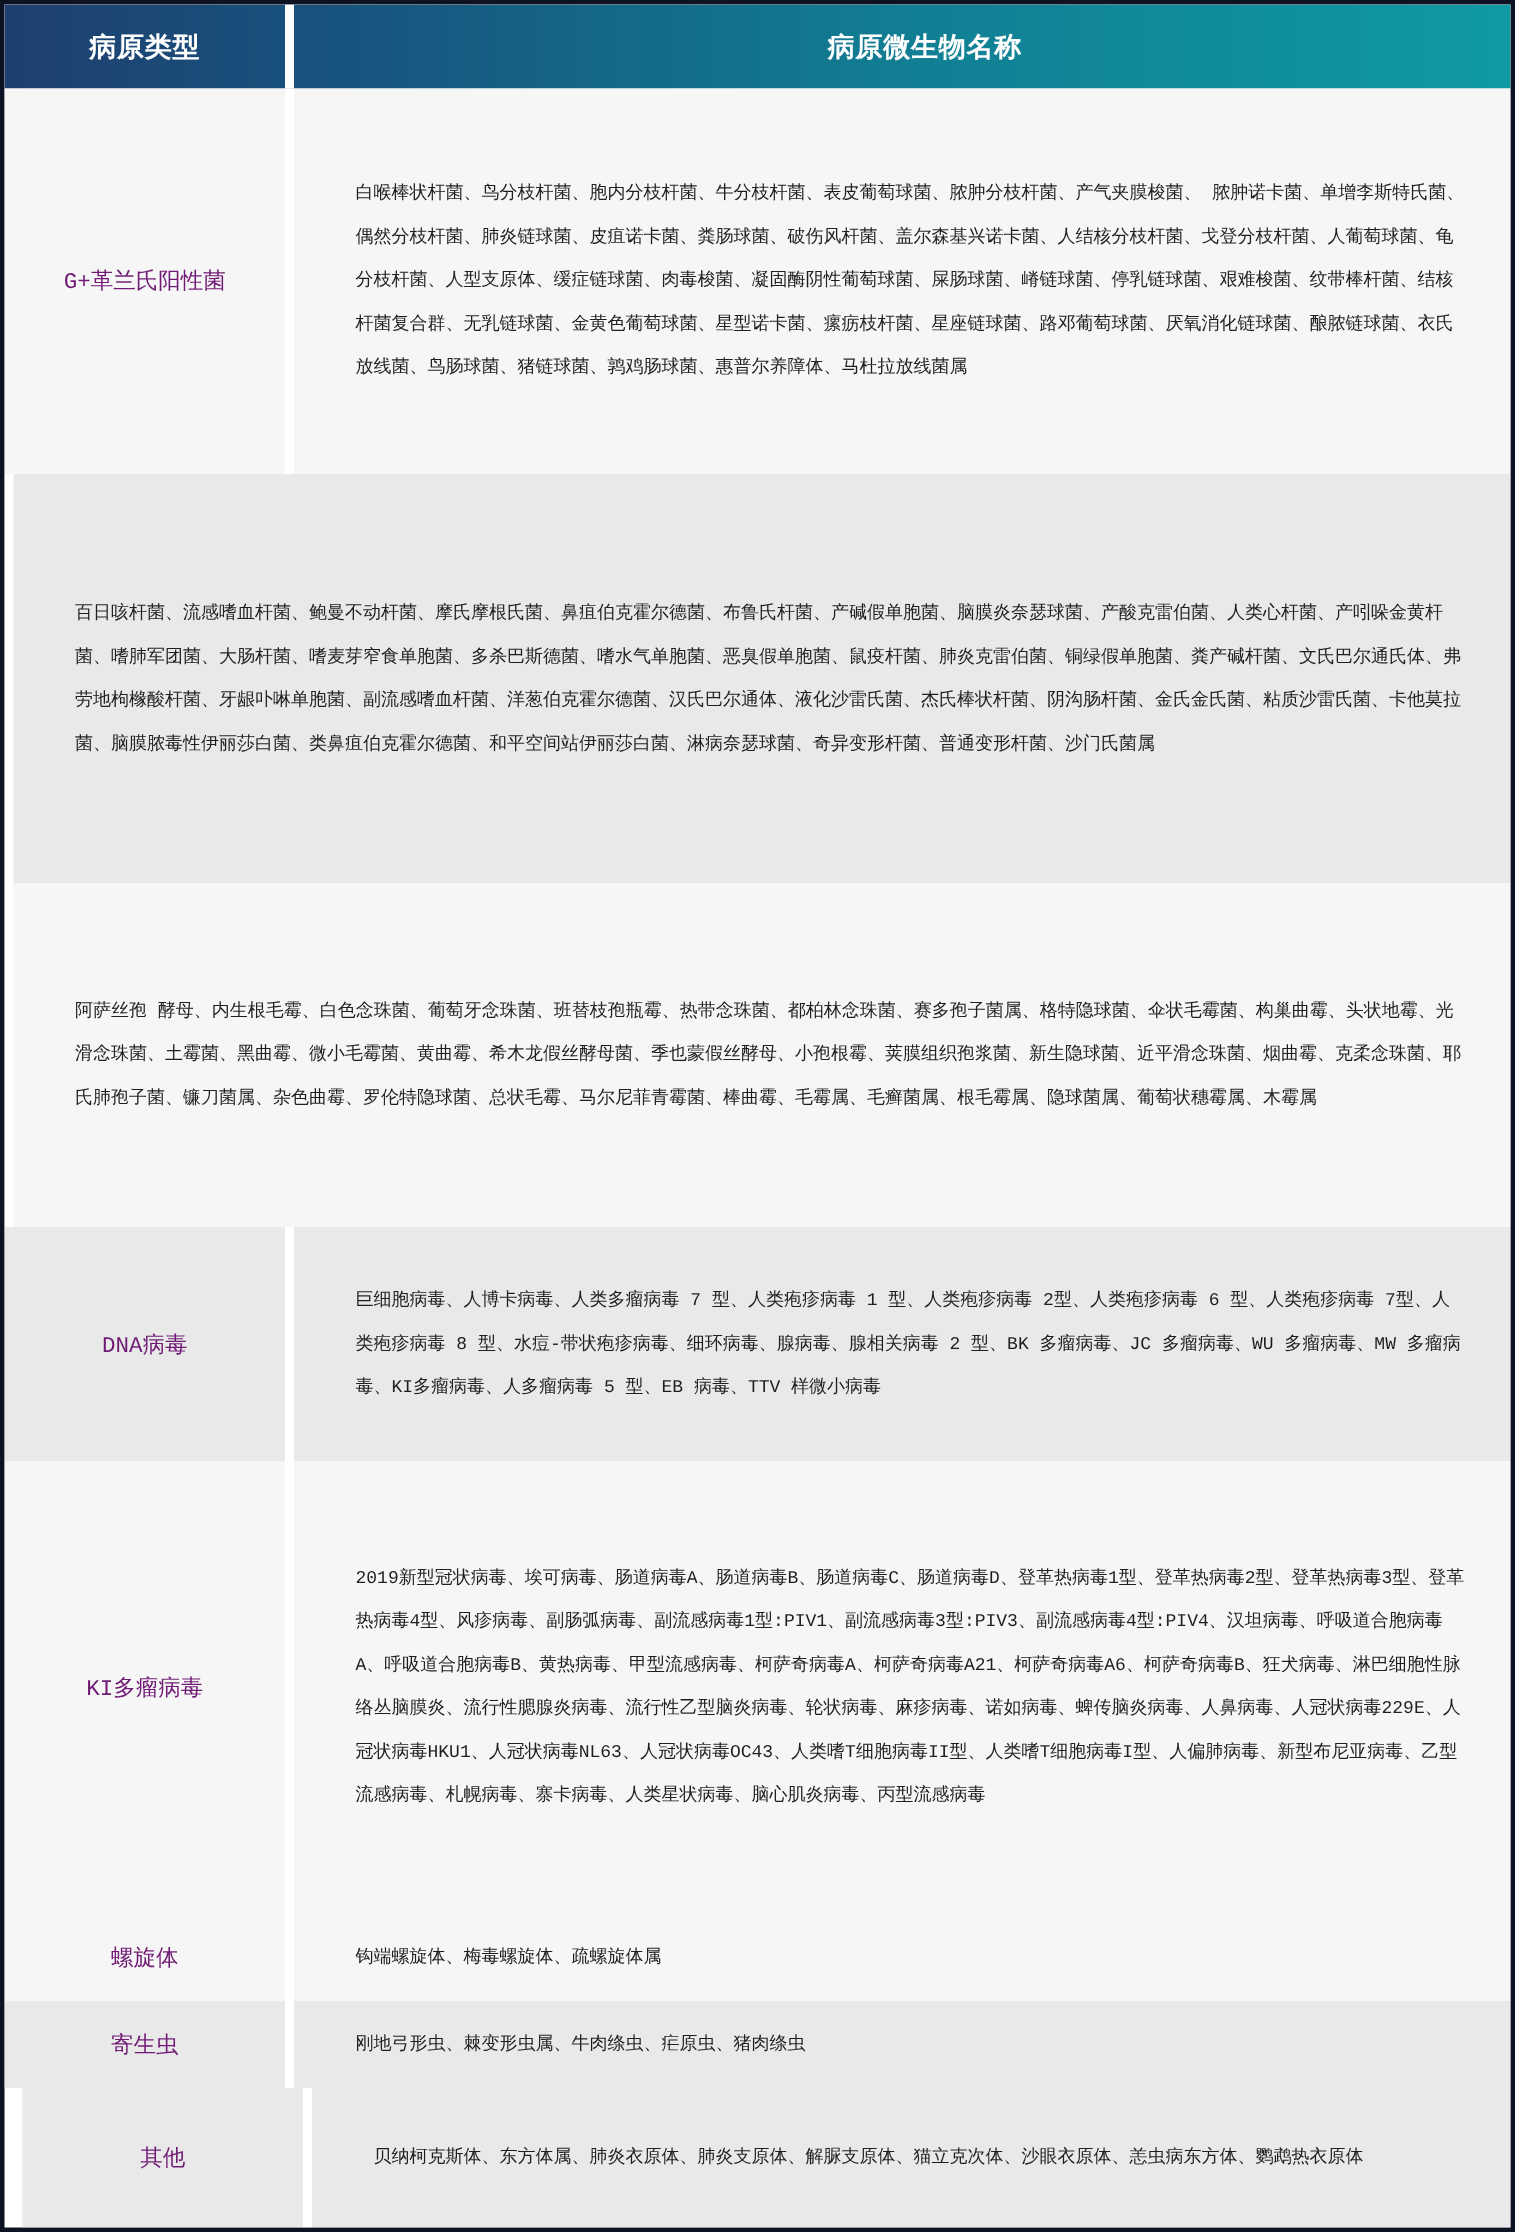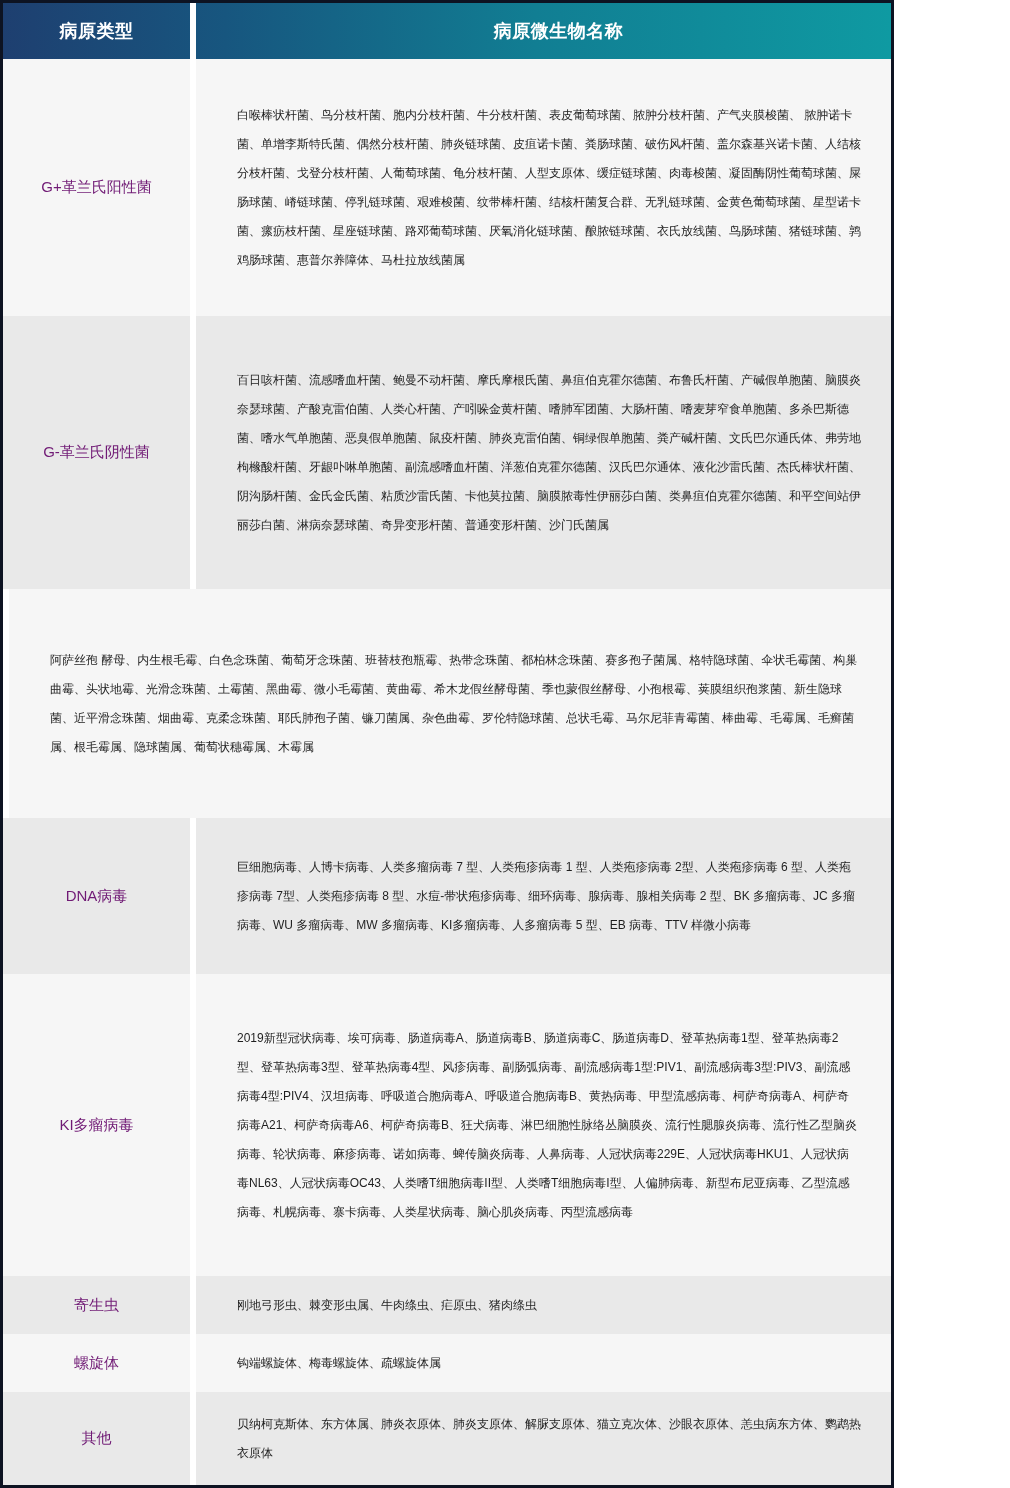--- a/index.html
+++ b/index.html
@@ -1,26 +1,27 @@
 <!DOCTYPE html>
 <html><head>
 <meta charset="utf-8">
 <style>
   * { margin: 0; padding: 0; box-sizing: border-box; }
   html, body { background: #ffffff; }
   body { font-family: "Liberation Sans", "DejaVu Sans", sans-serif; }
 
   .table-wrap {
-    width: 894px;
+    width: 1010px;
     height: 1488px;
     border: 3px solid #0d1322;
     background: #ffffff;
     display: flex;
     flex-direction: column;
     overflow: hidden;
+    font-family: Liberation Mono, monospace;
   }
 
   .header-row {
     display: flex;
     height: 56px;
     min-height: 56px;
     background: linear-gradient(90deg, #1e3f70 0%, #17567f 25%, #117e93 60%, #0f9aa2 100%);
   }
   .header-cell {
     display: flex;
@@ -68,41 +69,40 @@
     word-break: break-all;
   }
 
   .r1 { height: 257px; min-height: 257px; }
   .r2 { height: 273px; min-height: 273px; }
   .r3 { height: 229px; min-height: 229px; }
   .r4 { height: 156px; min-height: 156px; }
   .r5 { height: 302px; min-height: 302px; }
   .r6 { height: 58px;  min-height: 58px; }
   .r7 { height: 58px;  min-height: 58px; }
-  .r8 { flex: 1; }
+  .r8 { flex: 1; padding-left: 12px; }
 </style>
 </head>
 <body>
 
 <div class="table-wrap">
 
   <div class="header-row">
     <div class="header-cell type-col">病原类型</div>
     <div class="col-gap"></div>
     <div class="header-cell names-col">病原微生物名称</div>
   </div>
 
   <div class="body-row light r1">
     <div class="cell type">G+革兰氏阳性菌</div>
     <div class="col-gap"></div>
     <div class="cell names">白喉棒状杆菌、鸟分枝杆菌、胞内分枝杆菌、牛分枝杆菌、表皮葡萄球菌、脓肿分枝杆菌、产气夹膜梭菌、 脓肿诺卡菌、单增李斯特氏菌、偶然分枝杆菌、肺炎链球菌、皮疽诺卡菌、粪肠球菌、破伤风杆菌、盖尔森基兴诺卡菌、人结核分枝杆菌、戈登分枝杆菌、人葡萄球菌、龟分枝杆菌、人型支原体、缓症链球菌、肉毒梭菌、凝固酶阴性葡萄球菌、屎肠球菌、嵴链球菌、停乳链球菌、艰难梭菌、纹带棒杆菌、结核杆菌复合群、无乳链球菌、金黄色葡萄球菌、星型诺卡菌、瘰疬枝杆菌、星座链球菌、路邓葡萄球菌、厌氧消化链球菌、酿脓链球菌、衣氏放线菌、鸟肠球菌、猪链球菌、鹑鸡肠球菌、惠普尔养障体、马杜拉放线菌属</div>
   </div>
 
   <div class="body-row dark r2">
-    <div class="cell type">G-革兰氏阴性菌</div>
     <div class="col-gap"></div>
     <div class="cell names">百日咳杆菌、流感嗜血杆菌、鲍曼不动杆菌、摩氏摩根氏菌、鼻疽伯克霍尔德菌、布鲁氏杆菌、产碱假单胞菌、脑膜炎奈瑟球菌、产酸克雷伯菌、人类心杆菌、产吲哚金黄杆菌、嗜肺军团菌、大肠杆菌、嗜麦芽窄食单胞菌、多杀巴斯德菌、嗜水气单胞菌、恶臭假单胞菌、鼠疫杆菌、肺炎克雷伯菌、铜绿假单胞菌、粪产碱杆菌、文氏巴尔通氏体、弗劳地枸橼酸杆菌、牙龈卟啉单胞菌、副流感嗜血杆菌、洋葱伯克霍尔德菌、汉氏巴尔通体、液化沙雷氏菌、杰氏棒状杆菌、阴沟肠杆菌、金氏金氏菌、粘质沙雷氏菌、卡他莫拉菌、脑膜脓毒性伊丽莎白菌、类鼻疽伯克霍尔德菌、和平空间站伊丽莎白菌、淋病奈瑟球菌、奇异变形杆菌、普通变形杆菌、沙门氏菌属</div>
   </div>
 
   <div class="body-row light r3">
     <div class="col-gap"></div>
     <div class="cell names">阿萨丝孢 酵母、内生根毛霉、白色念珠菌、葡萄牙念珠菌、班替枝孢瓶霉、热带念珠菌、都柏林念珠菌、赛多孢子菌属、格特隐球菌、伞状毛霉菌、构巢曲霉、头状地霉、光滑念珠菌、土霉菌、黑曲霉、微小毛霉菌、黄曲霉、希木龙假丝酵母菌、季也蒙假丝酵母、小孢根霉、荚膜组织孢浆菌、新生隐球菌、近平滑念珠菌、烟曲霉、克柔念珠菌、耶氏肺孢子菌、镰刀菌属、杂色曲霉、罗伦特隐球菌、总状毛霉、马尔尼菲青霉菌、棒曲霉、毛霉属、毛癣菌属、根毛霉属、隐球菌属、葡萄状穗霉属、木霉属</div>
   </div>
 
   <div class="body-row dark r4">
@@ -110,30 +110,30 @@
     <div class="col-gap"></div>
     <div class="cell names">巨细胞病毒、人博卡病毒、人类多瘤病毒 7 型、人类疱疹病毒 1 型、人类疱疹病毒 2型、人类疱疹病毒 6 型、人类疱疹病毒 7型、人类疱疹病毒 8 型、水痘-带状疱疹病毒、细环病毒、腺病毒、腺相关病毒 2 型、BK 多瘤病毒、JC 多瘤病毒、WU 多瘤病毒、MW 多瘤病毒、KI多瘤病毒、人多瘤病毒 5 型、EB 病毒、TTV 样微小病毒</div>
   </div>
 
   <div class="body-row light r5">
     <div class="cell type">KI多瘤病毒</div>
     <div class="col-gap"></div>
     <div class="cell names">2019新型冠状病毒、埃可病毒、肠道病毒A、肠道病毒B、肠道病毒C、肠道病毒D、登革热病毒1型、登革热病毒2型、登革热病毒3型、登革热病毒4型、风疹病毒、副肠弧病毒、副流感病毒1型:PIV1、副流感病毒3型:PIV3、副流感病毒4型:PIV4、汉坦病毒、呼吸道合胞病毒A、呼吸道合胞病毒B、黄热病毒、甲型流感病毒、柯萨奇病毒A、柯萨奇病毒A21、柯萨奇病毒A6、柯萨奇病毒B、狂犬病毒、淋巴细胞性脉络丛脑膜炎、流行性腮腺炎病毒、流行性乙型脑炎病毒、轮状病毒、麻疹病毒、诺如病毒、蜱传脑炎病毒、人鼻病毒、人冠状病毒229E、人冠状病毒HKU1、人冠状病毒NL63、人冠状病毒OC43、人类嗜T细胞病毒II型、人类嗜T细胞病毒I型、人偏肺病毒、新型布尼亚病毒、乙型流感病毒、札幌病毒、寨卡病毒、人类星状病毒、脑心肌炎病毒、丙型流感病毒</div>
   </div>
 
+  <div class="body-row light r7">
+    <div class="cell type">螺旋体</div>
+    <div class="col-gap"></div>
+    <div class="cell names">钩端螺旋体、梅毒螺旋体、疏螺旋体属</div>
+  </div>
+
   <div class="body-row dark r6">
     <div class="cell type">寄生虫</div>
     <div class="col-gap"></div>
     <div class="cell names">刚地弓形虫、棘变形虫属、牛肉绦虫、疟原虫、猪肉绦虫</div>
-  </div>
-
-  <div class="body-row light r7">
-    <div class="cell type">螺旋体</div>
-    <div class="col-gap"></div>
-    <div class="cell names">钩端螺旋体、梅毒螺旋体、疏螺旋体属</div>
   </div>
 
   <div class="body-row dark r8">
     <div class="cell type">其他</div>
     <div class="col-gap"></div>
     <div class="cell names">贝纳柯克斯体、东方体属、肺炎衣原体、肺炎支原体、解脲支原体、猫立克次体、沙眼衣原体、恙虫病东方体、鹦鹉热衣原体</div>
   </div>
 
 </div>
 

